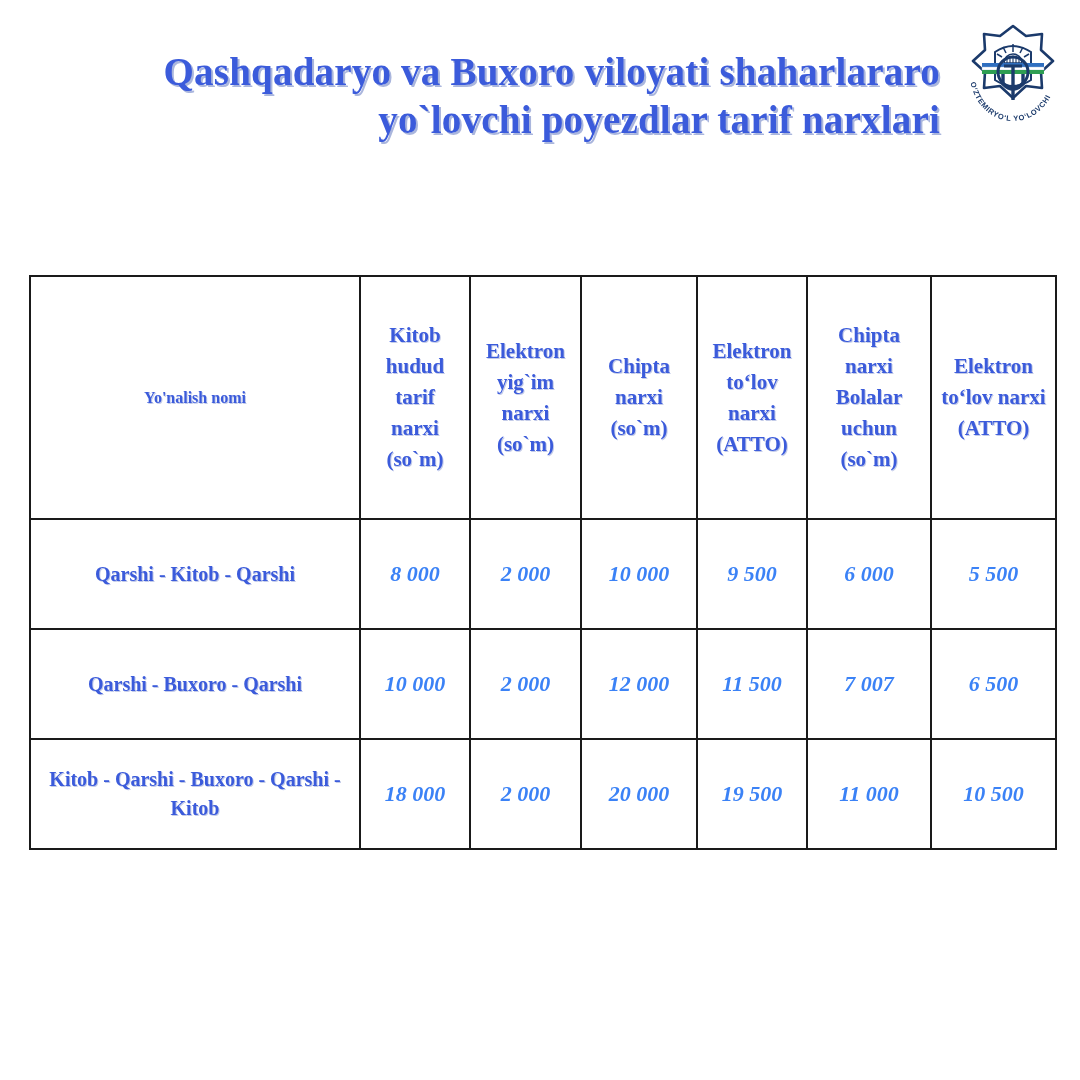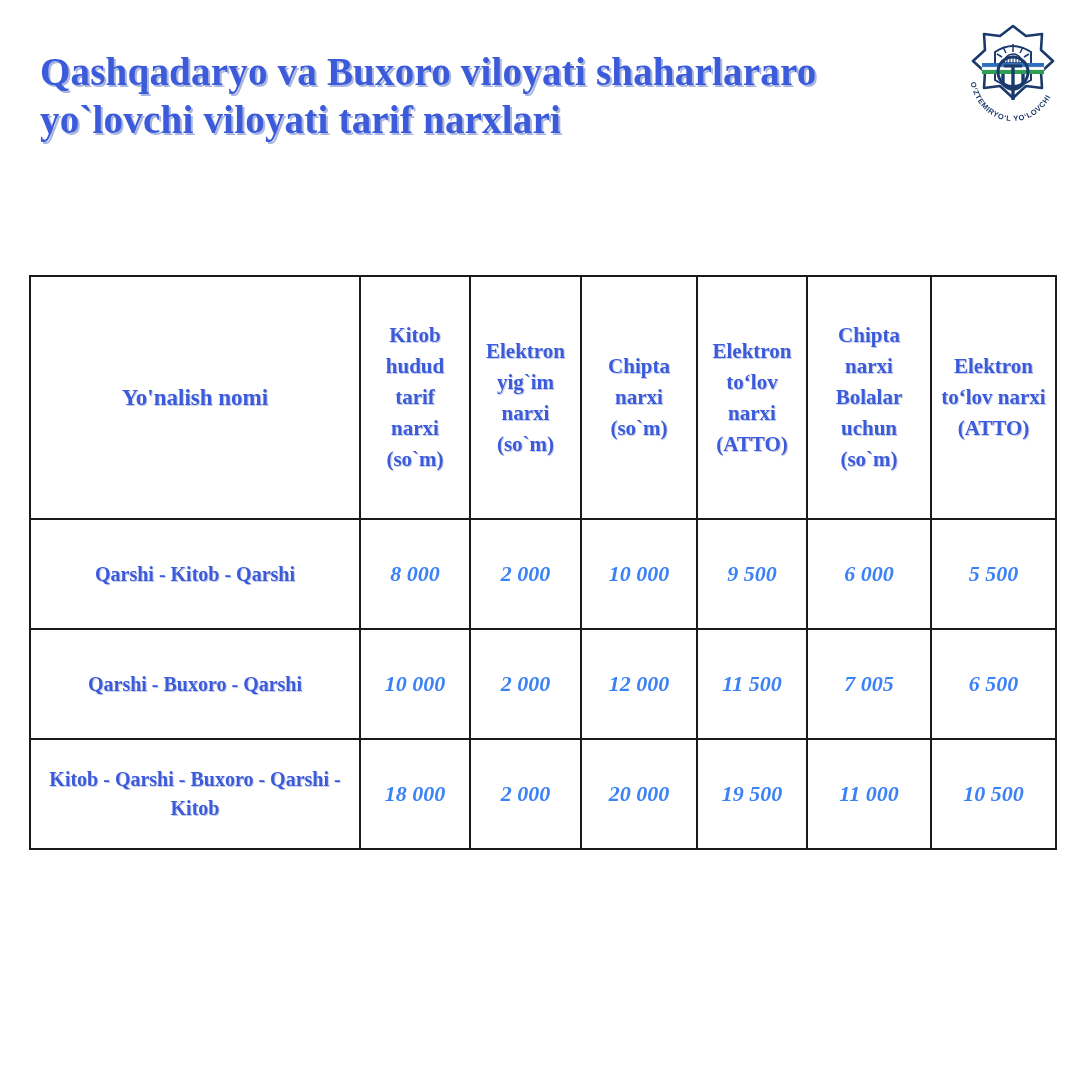--- a/index.html
+++ b/index.html
@@ -19,21 +19,21 @@
   .header {
     position: relative;
     width: 1080px;
     height: 180px;
   }
   .title-block {
     position: absolute;
     left: 40px;
     top: 48px;
     width: 900px;
-    text-align: left;
+    text-align: right;
   }
   .title-line {
     font-family: "Liberation Serif", "DejaVu Serif", serif;
     font-weight: bold;
     font-size: 39px;
     line-height: 48px;
     color: #3b5bdb;
     text-shadow: 2px 2px 0 #aab6dd;
     letter-spacing: 0.2px;
     white-space: nowrap;
@@ -69,21 +69,21 @@
   .tariff-table thead th {
     height: 233px;
   }
   .th-text {
     font-family: "Liberation Serif", "DejaVu Serif", serif;
     font-weight: bold;
     color: #3b5bdb;
     text-shadow: 1px 1px 0 #c3cbe8;
     line-height: 31px;
   }
-  .th-route  { font-size: 23px; font-family: Liberation Serif, serif; }
+  .th-route  { font-size: 16px; font-family: Liberation Serif, serif; }
   .th-narrow { font-size: 21px; }
   .th-wide   { font-size: 21px; }
 
   .tariff-table tbody tr { height: 110px; }
   .route-cell {
     font-family: "Liberation Serif", "DejaVu Serif", serif;
     font-weight: bold;
     font-size: 20px;
     line-height: 29px;
     color: #3b5bdb;
@@ -107,21 +107,21 @@
   .col-c5    { width: 124px; }
   .col-c6    { width: 125px; }
 </style>
 </head>
 <body>
 
 <div class="header">
 
   <div class="title-block">
     <div class="title-line">Qashqadaryo va Buxoro viloyati shaharlararo</div>
-    <div class="title-line">yo`lovchi viloyati tarif narxlari</div>
+    <div class="title-line">yo`lovchi poyezdlar tarif narxlari</div>
   </div>
 
   <div class="logo">
     <svg width="106" height="112" viewBox="0 0 106 112" xmlns="http://www.w3.org/2000/svg">
 
       <defs>
         <path id="ringpath" d="M 10,58 A 43,47 0 1 0 96,58 A 43,47 0 1 0 10,58"></path>
       </defs>
       <text font-family="Liberation Sans, sans-serif" font-size="7.5" font-weight="bold" fill="#1b3a6b" letter-spacing="0.6">
         <textPath href="#ringpath" startOffset="3%">O‘ZTEMIRYO‘L YO‘LOVCHI</textPath>
@@ -223,21 +223,21 @@
       <td class="num-cell">9 500</td>
       <td class="num-cell">6 000</td>
       <td class="num-cell">5 500</td>
     </tr>
     <tr>
       <td class="route-cell">Qarshi - Buxoro - Qarshi</td>
       <td class="num-cell">10 000</td>
       <td class="num-cell">2 000</td>
       <td class="num-cell">12 000</td>
       <td class="num-cell">11 500</td>
-      <td class="num-cell">7 005</td>
+      <td class="num-cell">7 007</td>
       <td class="num-cell">6 500</td>
     </tr>
     <tr>
       <td class="route-cell">Kitob - Qarshi - Buxoro - Qarshi - Kitob</td>
       <td class="num-cell">18 000</td>
       <td class="num-cell">2 000</td>
       <td class="num-cell">20 000</td>
       <td class="num-cell">19 500</td>
       <td class="num-cell">11 000</td>
       <td class="num-cell">10 500</td>

